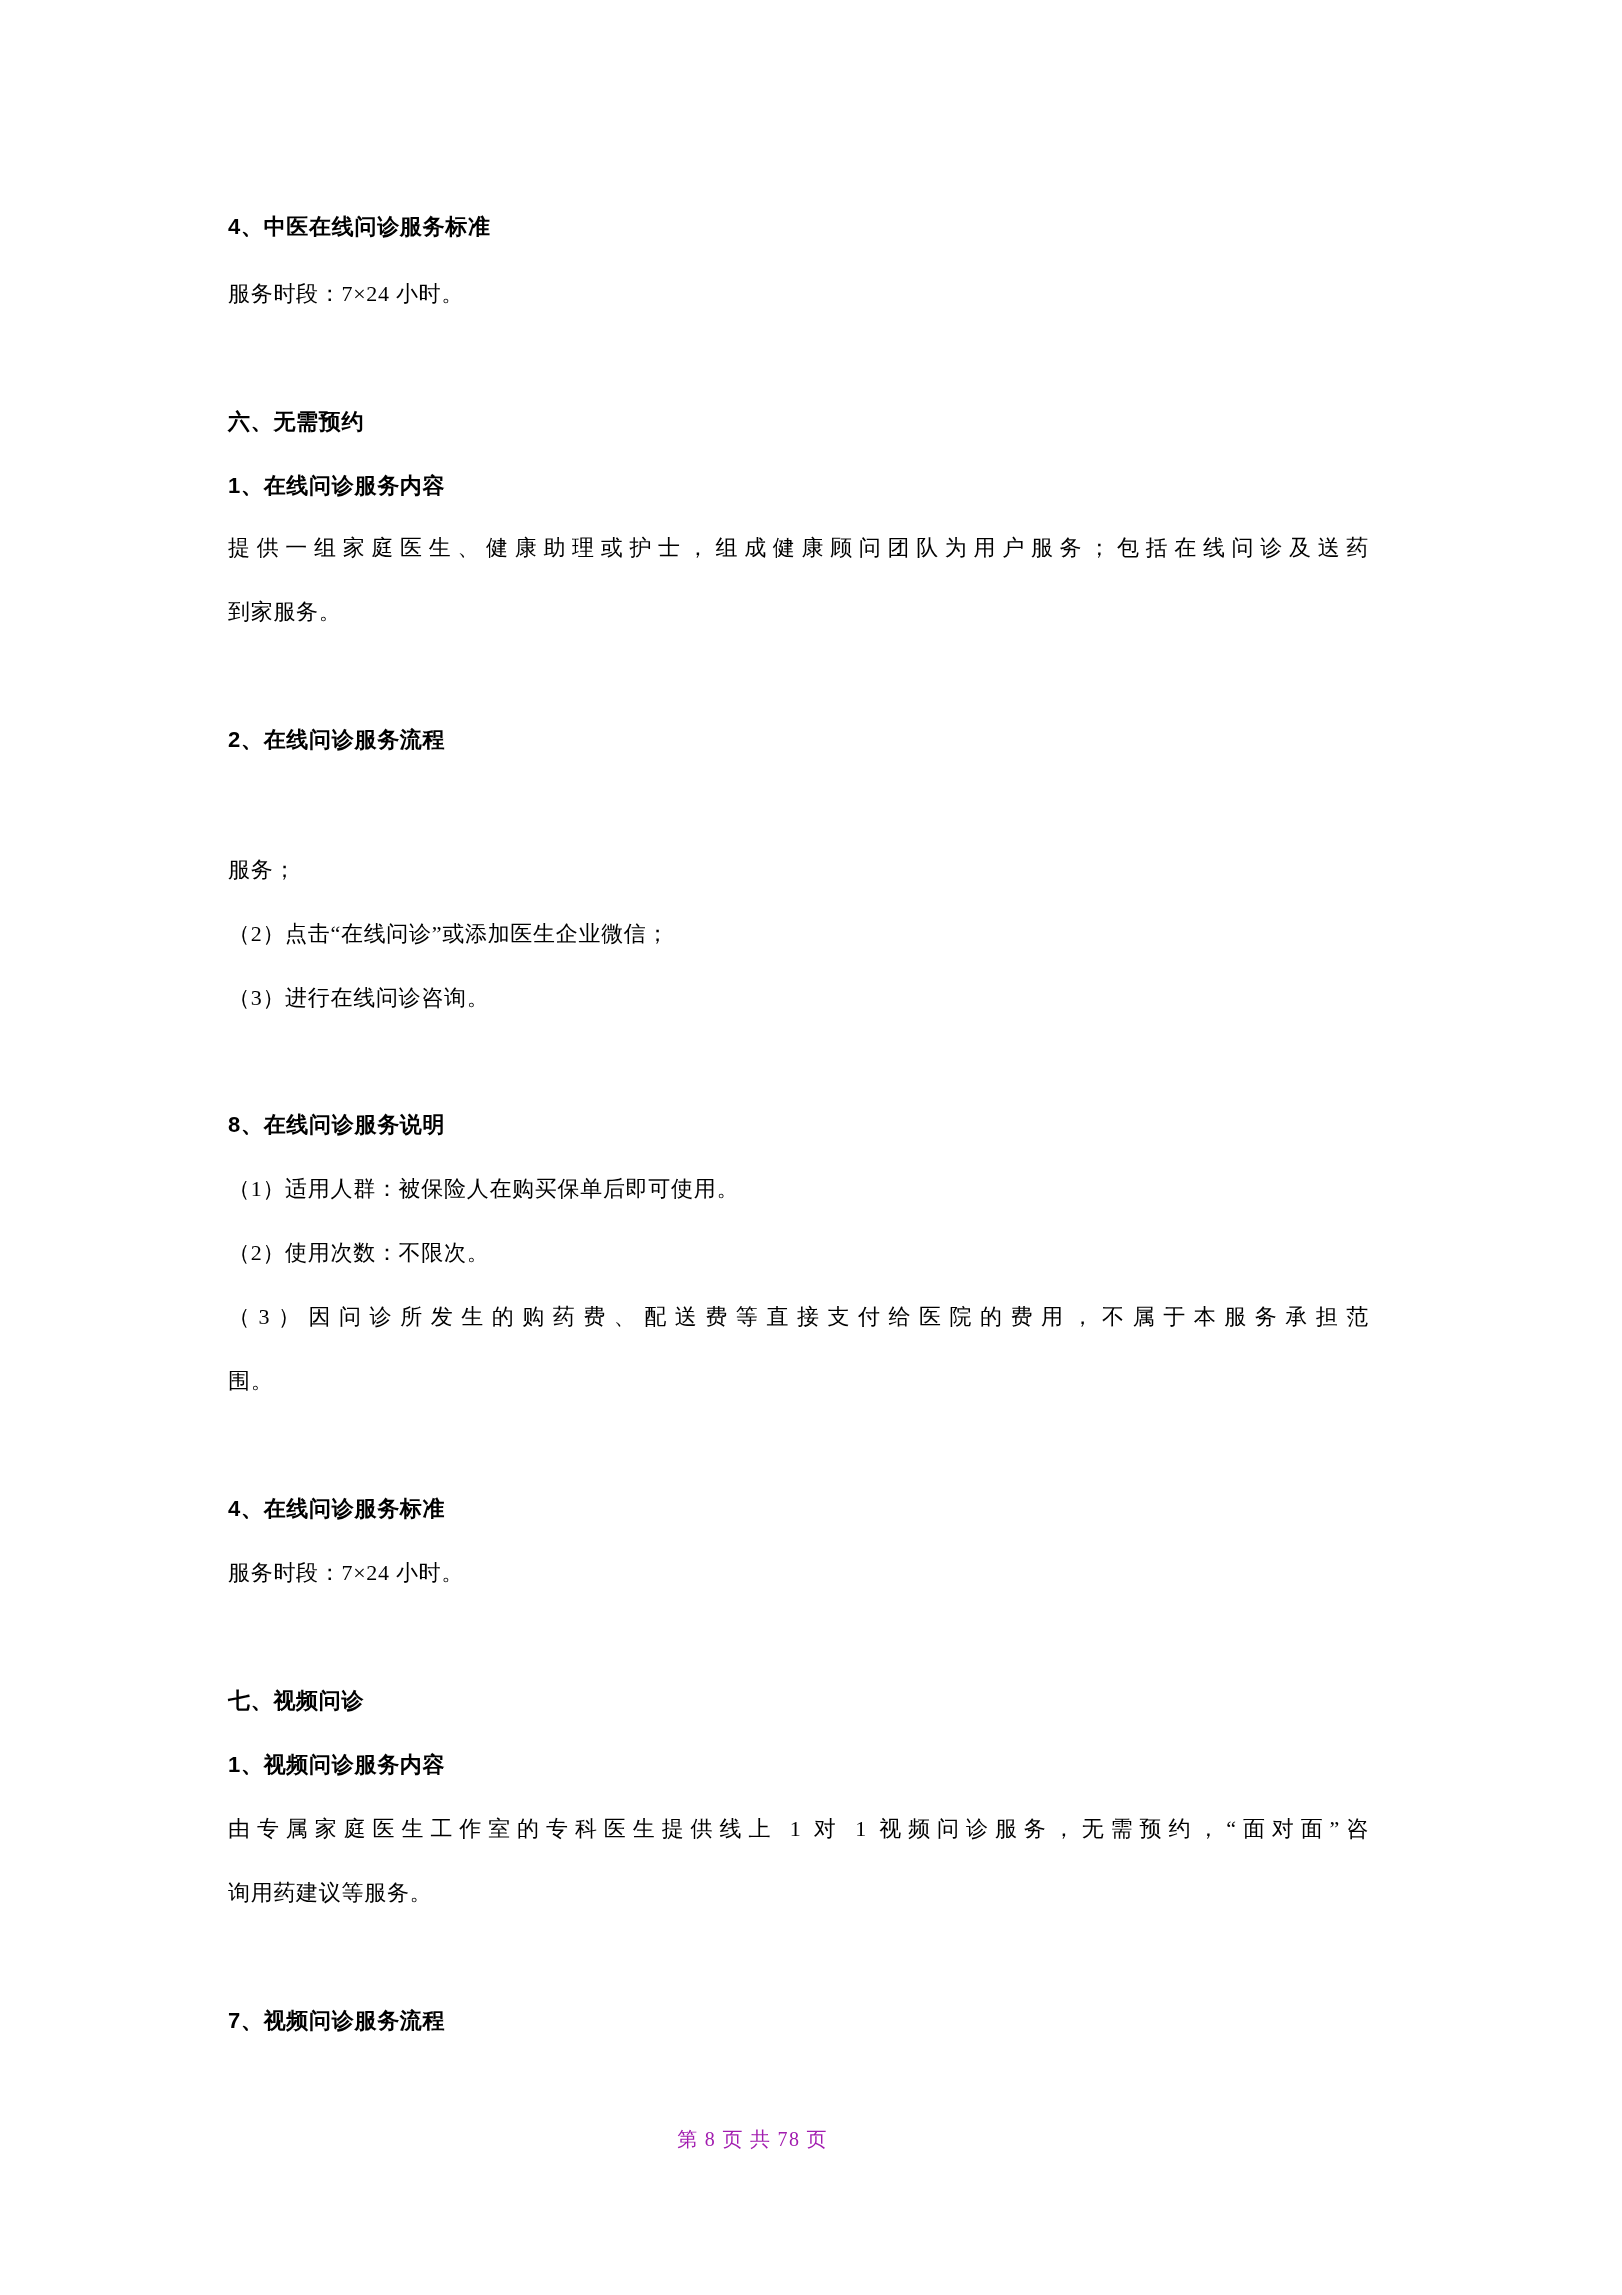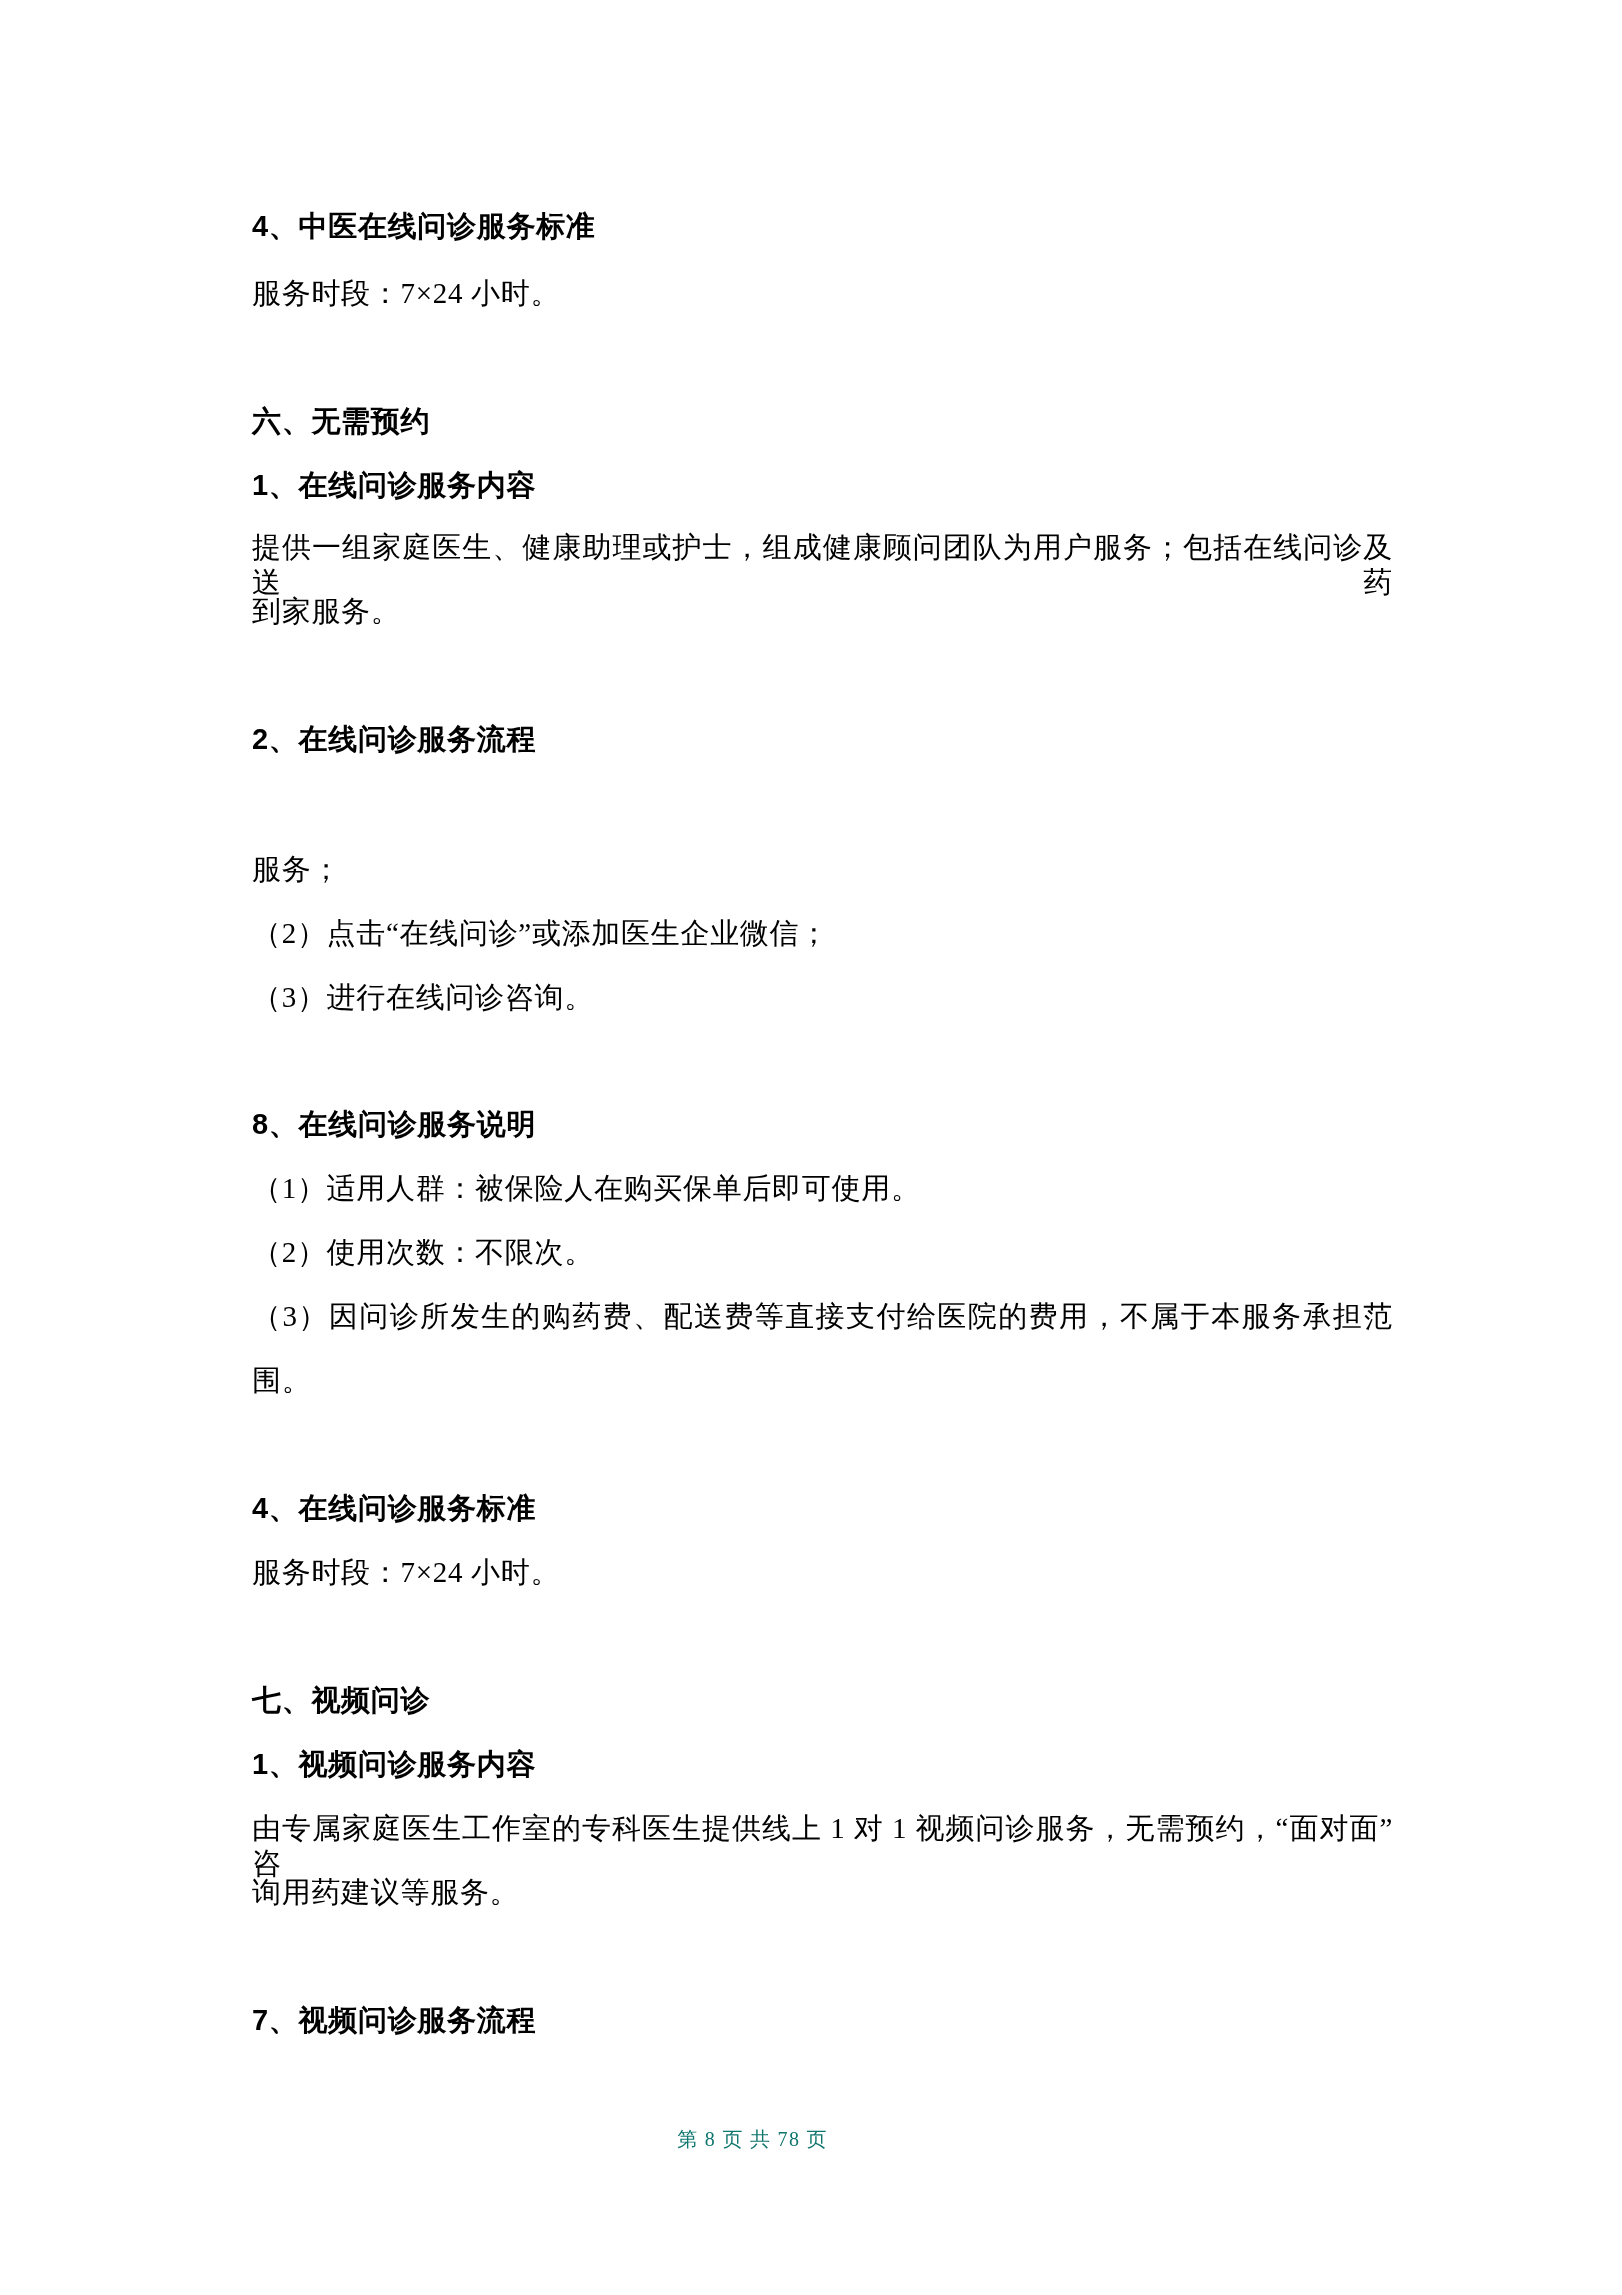--- a/index.html
+++ b/index.html
@@ -9,22 +9,22 @@
   }
   #page {
     position: relative;
     width: 1623px;
     height: 2295px;
     background: #ffffff;
     overflow: hidden;
   }
   .line {
     position: absolute;
-    left: 252px;
-    font-size: 29px;
+    left: 228px;
+    font-size: 22px;
     line-height: 35px;
     color: #000000;
     letter-spacing: 0.7px;
     white-space: pre;
   }
   .body-text {
     font-family: "Liberation Serif", "DejaVu Serif", serif;
     font-weight: 400;
   }
   .heading-text {
@@ -42,21 +42,21 @@
     font-family: "Liberation Sans", "DejaVu Sans", sans-serif;
     font-weight: 700;
   }
   .footer-line {
     position: absolute;
     left: 0;
     width: 1505px;
     text-align: center;
     font-size: 20px;
     line-height: 25px;
-    color: #0f766e;
+    color: #a21caf;
     letter-spacing: 1.3px;
     font-family: "Liberation Serif", "DejaVu Serif", serif;
   }
 </style>
 </head>
 <body>
 
 <div id="page">
 
   <div class="line heading-text" style="top:209px">4、中医在线问诊服务标准</div>

